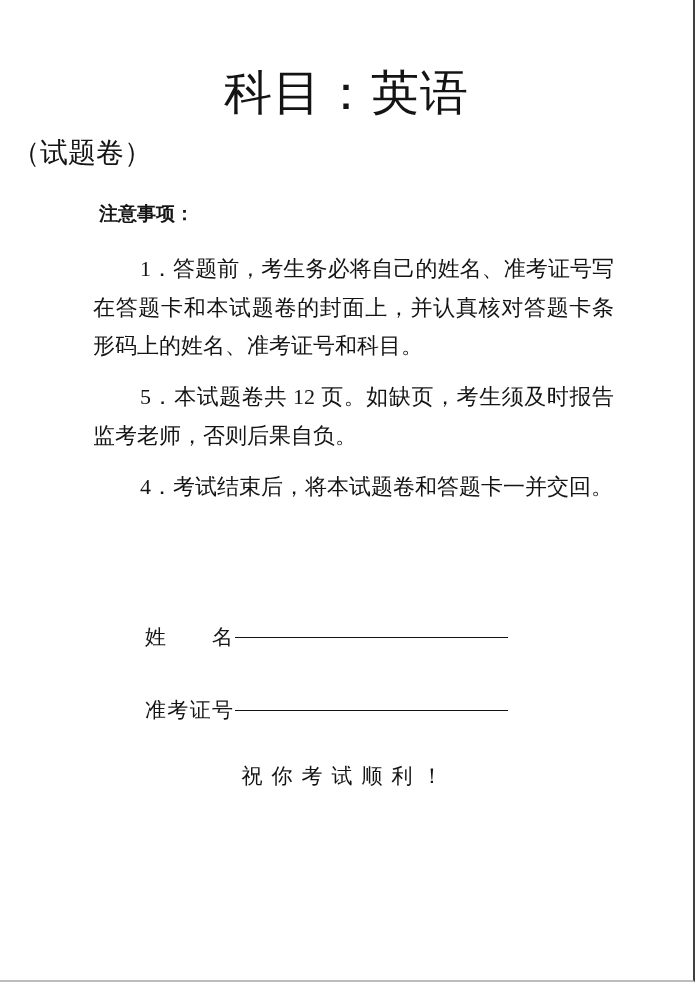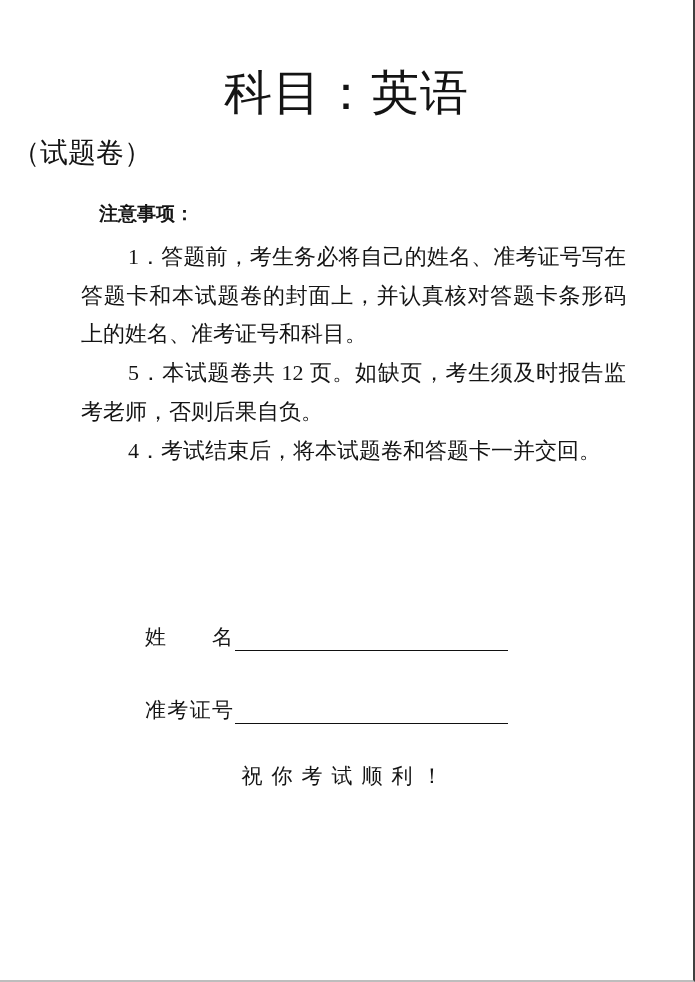--- a/index.html
+++ b/index.html
@@ -52,30 +52,30 @@
   .notices {
     position: absolute;
     top: 238px;
     left: 81px;
     width: 545px;
     font-size: 22px;
     line-height: 38.7px;
     text-align: justify;
   }
   .notices p {
-    margin: 0;
+    margin: 12px;
     text-indent: 47px;
   }
   .field-row {
     position: absolute;
     left: 145px;
     width: 363px;
     height: 27px;
     display: flex;
-    align-items: flex-end;
+    align-items: center;
     font-size: 21px;
   }
   .field-row.name-row { top: 624px; }
   .field-row.id-row   { top: 697px; font-family: Liberation Serif, serif; }
   .field-label {
     display: block;
     width: 88px;
     line-height: 27px;
     text-align: justify;
     text-align-last: justify;

